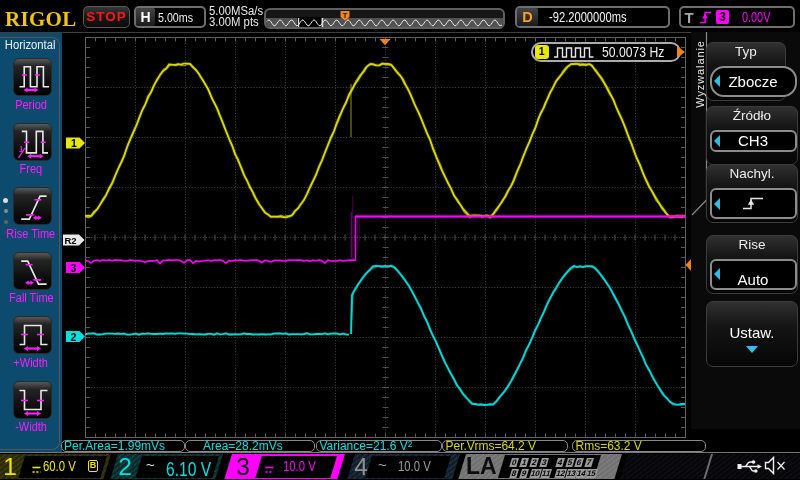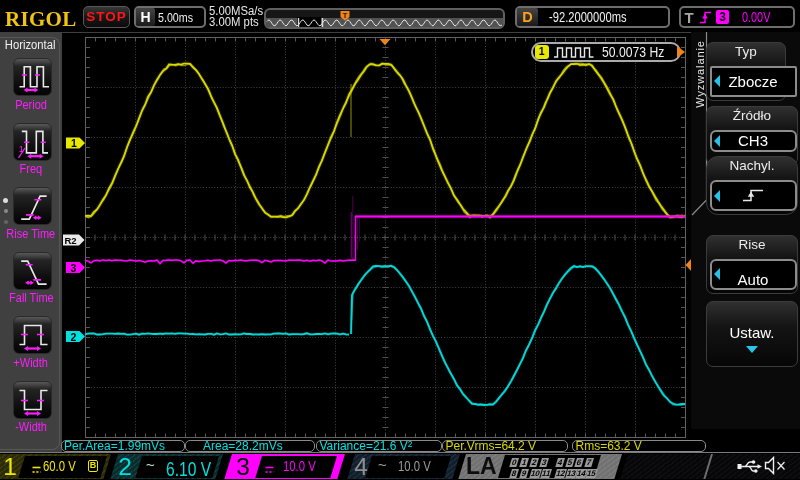--- a/index.html
+++ b/index.html
@@ -115,21 +115,21 @@
   <div style="margin-left:2px;width:13.5px;height:14px;background:#e8e800;border-radius:3px;color:#000;font-weight:bold;font-size:10.5px;text-align:center;line-height:13px">1</div>
   <svg width="46" height="12" viewBox="0 0 46 12" style="margin-left:4px">
     <path d="M1,11 h3.5 v-9 h5 v9 h4 v-9 h5 v9 h4 v-9 h5 v9 h4 v-9 h5 v9 h4" stroke="#e8e8e8" stroke-width="1.4" fill="none"></path>
   </svg>
   <div style="flex:1;text-align:center;color:#f0f0f0;font-size:14.5px"><span class="sx" style="transform:scaleX(0.84)">50.0073 Hz</span></div>
 </div>
 <svg class="a" style="left:676px;top:46px" width="10" height="12" viewBox="0 0 10 12">
       <polygon points="1,0 9,6 1,12" fill="#f08418"></polygon>
     </svg>
 
-<div class="a" style="left:0;top:33px;width:62px;height:419px;background:#404040">
+<div class="a" style="left:0;top:33px;width:62px;height:419px;background:#0c4a6e">
   <div class="a" style="left:0;top:5px;width:60px;text-align:center;color:#f0f0f0;font-size:12.5px"><span class="sx" style="transform:scaleX(0.9);transform-origin:50% 50%">Horizontal</span></div>
   <div class="a" style="left:13px;top:25px;width:39px;height:38px;border-radius:6px;background:linear-gradient(180deg,#595959 0%,#242424 20%,#0c0c0c 72%,#040404);border:1px solid #2a2a2a"><svg width="39" height="38" viewBox="0 0 39 38">
 <path d="M5.5,27.7 h4.7 v-20 h6.2 v20 h6.6 v-20 h6.4 v20 h5.6" stroke="#e8e8e8" stroke-width="1.6" fill="none"></path>
 <path d="M7.9,16 h5 M21,16 h5" stroke="#ff1cff" stroke-width="1.6" fill="none"></path>
 <path d="M12.5,31 H21" stroke="#ff1cff" stroke-width="2.2" fill="none"></path>
 <polygon points="9.7,31 13.5,28.6 13.5,33.4" fill="#ff1cff"></polygon>
 <polygon points="24.3,31 20.5,28.6 20.5,33.4" fill="#ff1cff"></polygon>
         </svg></div>
 <div class="a" style="left:0;top:64.5px;width:62px;text-align:center;color:#ff1cff;font-size:12.5px;white-space:nowrap"><span class="sx" style="transform:scaleX(0.88);transform-origin:50% 50%">Period</span></div>
 <div class="a" style="left:13px;top:89.5px;width:39px;height:38px;border-radius:6px;background:linear-gradient(180deg,#595959 0%,#242424 20%,#0c0c0c 72%,#040404);border:1px solid #2a2a2a"><svg width="39" height="38" viewBox="0 0 39 38">
@@ -184,33 +184,33 @@
 
 <div class="a" style="left:691px;top:32px;width:109px;height:397px;background:#0a0a0a">
   <svg class="a" style="left:0;top:0" width="18" height="186" viewBox="0 0 18 186">
     <polyline points="15.5,0 15.5,168 1,183" stroke="#8a8a8a" stroke-width="1.2" fill="none"></polyline>
   </svg>
   <div class="a" style="left:2px;top:0px;width:14px;height:84px;display:flex;align-items:center;justify-content:center">
     <span style="transform:rotate(-90deg);white-space:nowrap;color:#e8e8e8;font-size:11px;letter-spacing:0.9px;display:inline-block">Wyzwalanie</span>
   </div>
   <div class="a" style="left:15px;top:9.5px;width:80px;height:59px;border-radius:7px;border:1px solid #3c3c3c;background:linear-gradient(180deg,#303030,#141414 38%,#060606)">
 <div style="text-align:center;color:#ececec;font-size:13.5px;margin-top:1px">Typ</div>
-<div style="position:absolute;left:2.5px;top:23px;width:87px;height:31px;border:2px solid #8c8c8c;border-radius:2px;background:#000;display:flex;align-items:center;justify-content:center">
+<div style="position:absolute;left:2.5px;top:23px;width:87px;height:31px;border:2px solid #8c8c8c;border-radius:14px;background:#000;display:flex;align-items:center;justify-content:center">
           <div style="position:absolute;left:2px;top:50%;margin-top:-6px;width:0;height:0;border-top:6px solid transparent;border-bottom:6px solid transparent;border-right:6px solid #25c1e8"></div>
           <span style="color:#fff;font-size:15px">Zbocze</span>
         </div>
 </div>
 <div class="a" style="left:15px;top:73.5px;width:92px;height:59px;border-radius:7px;border:1px solid #3c3c3c;background:linear-gradient(180deg,#303030,#141414 38%,#060606)">
 <div style="text-align:center;color:#ececec;font-size:13.5px;margin-top:1px">Źródło</div>
 <div style="position:absolute;left:2.5px;top:23px;width:87px;height:22px;border:2px solid #8c8c8c;border-radius:6px;background:#000;display:flex;align-items:center;justify-content:center">
           <div style="position:absolute;left:2px;top:50%;margin-top:-6px;width:0;height:0;border-top:6px solid transparent;border-bottom:6px solid transparent;border-right:6px solid #25c1e8"></div>
           <span style="color:#fff;font-size:15px">CH3</span>
         </div>
 </div>
-<div class="a" style="left:15px;top:124px;width:92px;height:59px;border-radius:12px;border:1px solid #3c3c3c;background:linear-gradient(180deg,#303030,#141414 38%,#060606)">
+<div class="a" style="left:15px;top:132px;width:92px;height:59px;border-radius:7px;border:1px solid #3c3c3c;background:linear-gradient(180deg,#303030,#141414 38%,#060606)">
 <div style="text-align:center;color:#ececec;font-size:13.5px;margin-top:1px">Nachyl.</div>
 <div style="position:absolute;left:2.5px;top:23px;width:87px;height:31px;border:2px solid #8c8c8c;border-radius:6px;background:#000;display:flex;align-items:center;justify-content:center">
           <div style="position:absolute;left:2px;top:50%;margin-top:-6px;width:0;height:0;border-top:6px solid transparent;border-bottom:6px solid transparent;border-right:6px solid #25c1e8"></div>
           <svg width="24" height="15" viewBox="0 0 24 15">
 <path d="M2,12.5 H10 V2.5 H22" stroke="#e8e8e8" stroke-width="1.5" fill="none"></path>
 <polygon points="10,3.5 6.8,8.8 13.2,8.8" fill="#e8e8e8"></polygon>
           </svg>
         </div>
 </div>
 <div class="a" style="left:15px;top:202.5px;width:92px;height:59px;border-radius:7px;border:1px solid #3c3c3c;background:linear-gradient(180deg,#303030,#141414 38%,#060606)">

